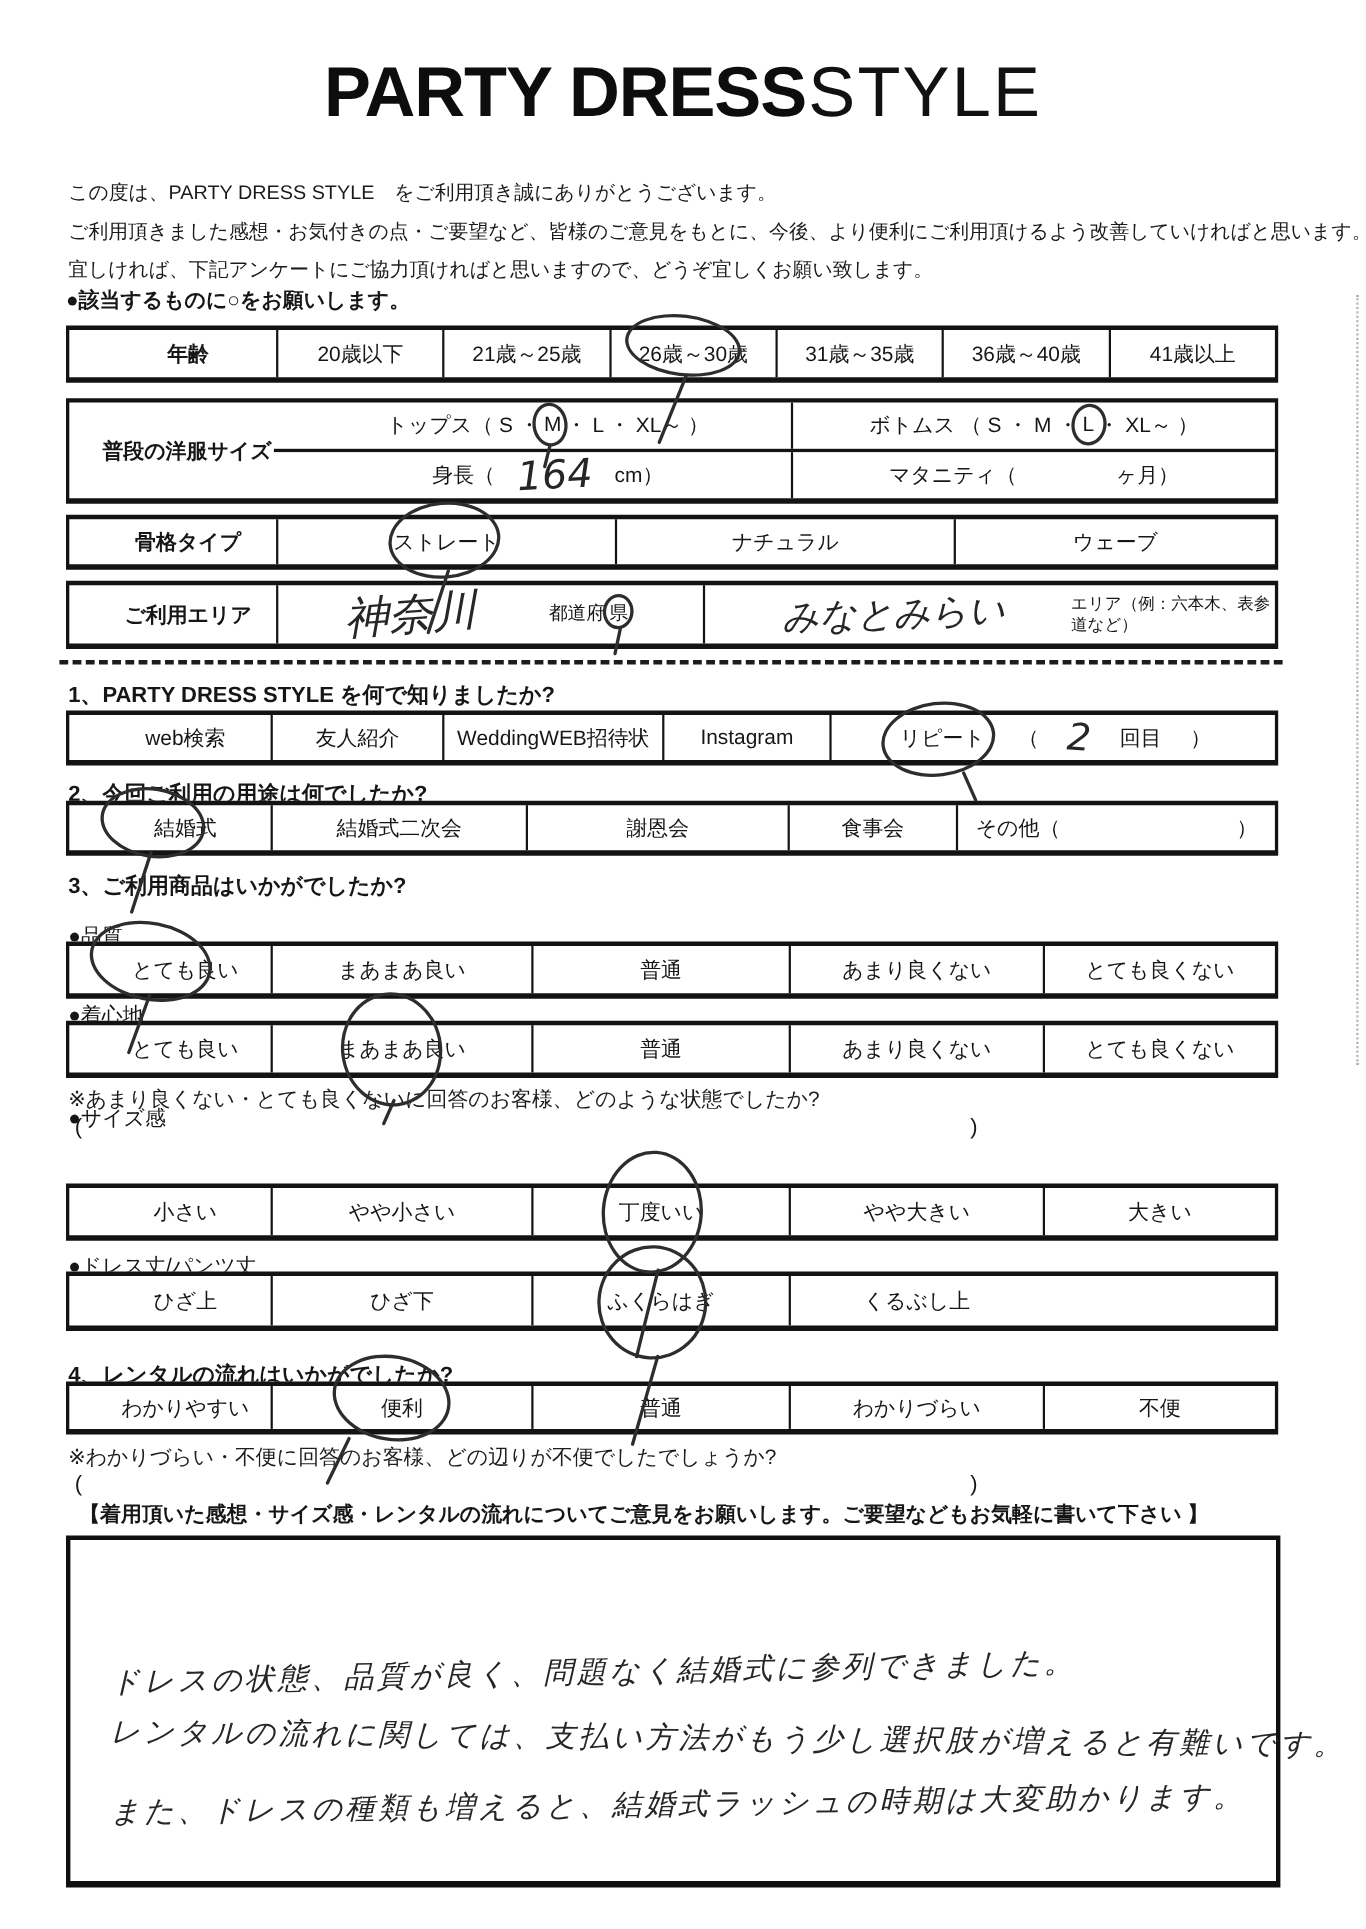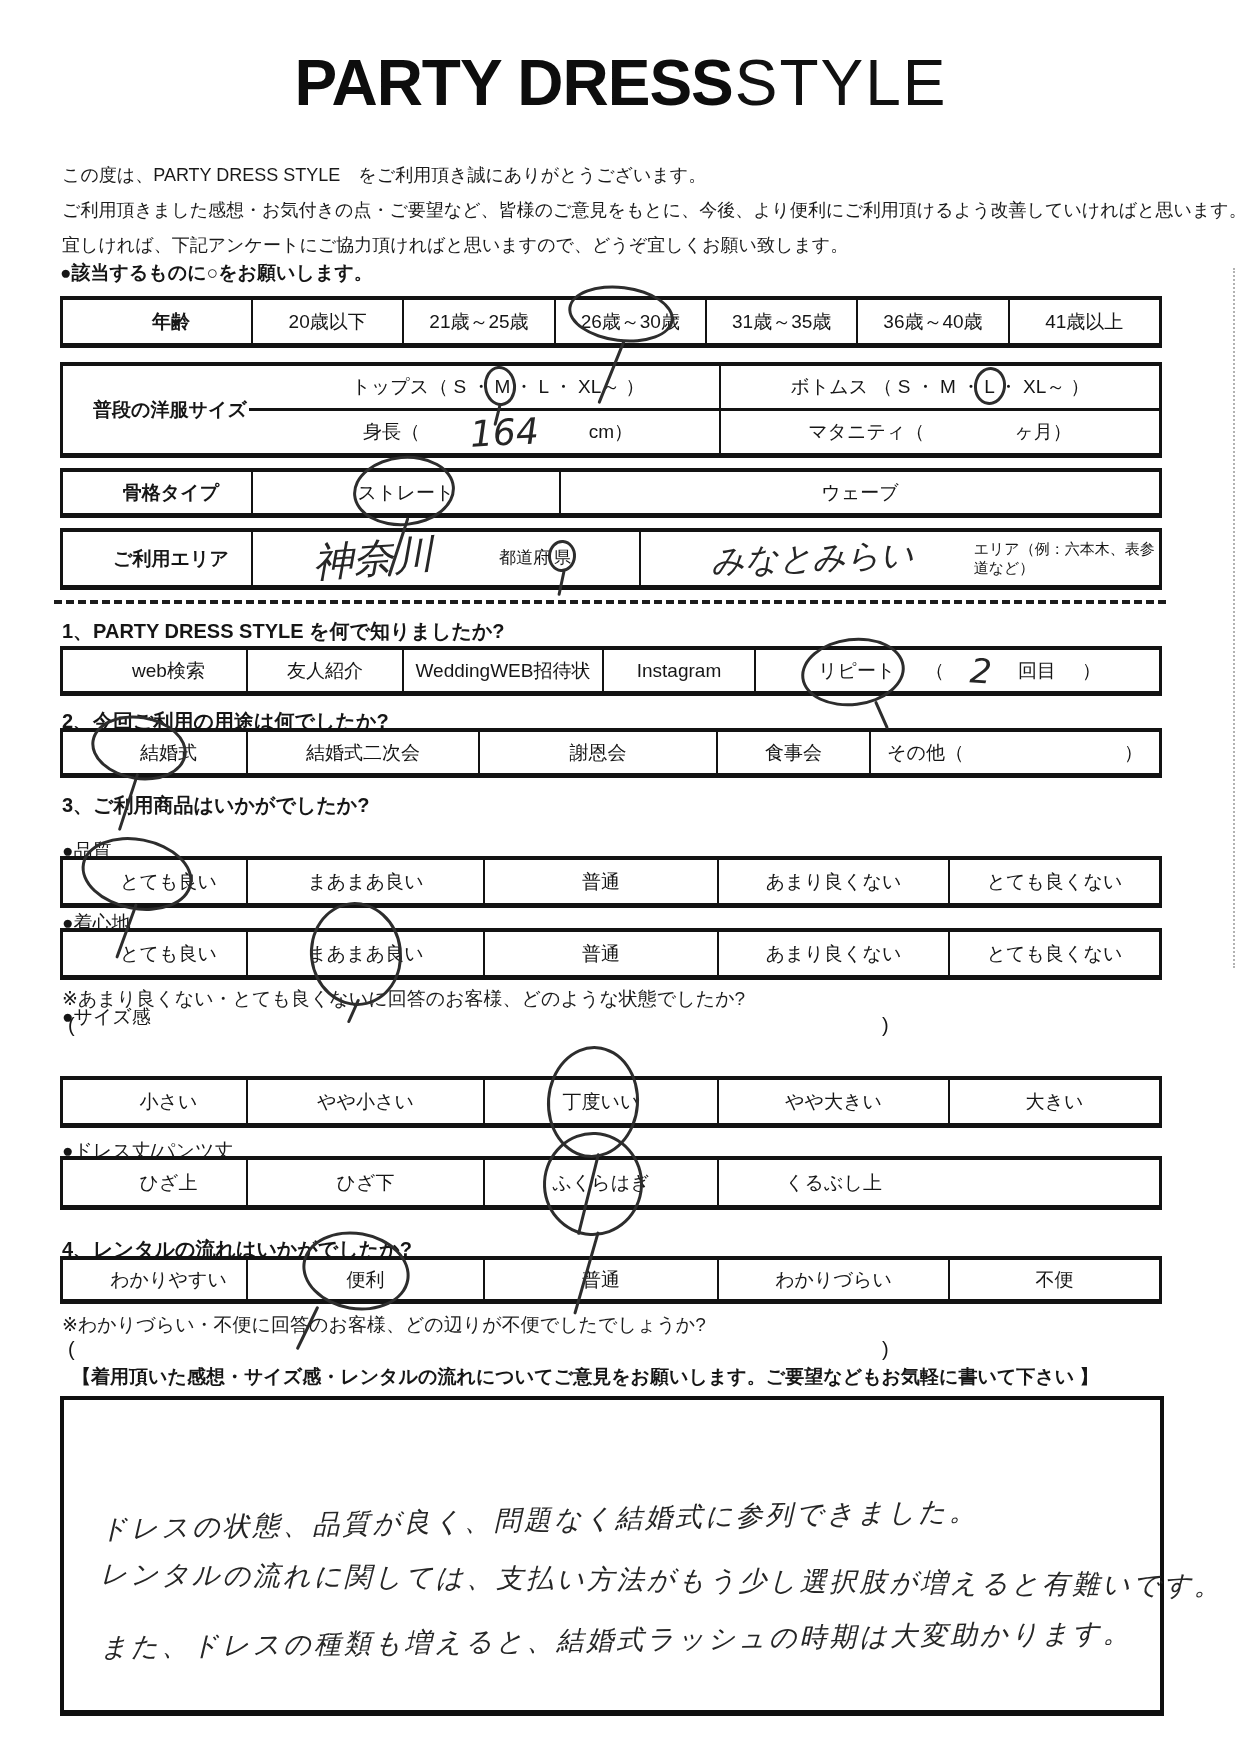--- a/index.html
+++ b/index.html
@@ -128,21 +128,21 @@
         <div class="cell" style="flex:1">
           <span>ボトムス （ S ・ M ・</span>
           <span class="lwrap">
             <span>L</span>
             <i class="circ" style="left:-6px;top:-9px;width:32px;height:38px;transform:rotate(8deg)"></i>
           </span>
           <span>・ XL～ ）</span>
         </div>
       </div>
       <div class="inner-row">
-        <div class="cell" style="width:470px;gap:50px">
+        <div class="cell" style="width:470px;gap:20px">
           <span>身長（</span>
           <span class="hand" style="font-size:36px;transform:rotate(-3deg)">164</span>
           <span>cm）</span>
         </div>
         <div class="cell" style="flex:1;gap:90px">
           <span>マタニティ（</span>
           <span>ヶ月）</span>
         </div>
       </div>
     </div>
@@ -150,20 +150,23 @@
 
   <div class="tbl" style="top:468px;height:50px">
     <div class="cell hdr" style="width:188px">
         <span>骨格タイプ</span>
       </div>
     <div class="cell" style="width:308px">
       <span>ストレート</span>
       <i class="circ" style="left:100px;top:-16px;width:102px;height:70px;transform:rotate(-5deg)"></i>
       <i class="tail" style="left:144px;top:44px;height:62px;transform:rotate(18deg)"></i>
     </div>
+    <div class="cell" style="width:308px">
+        <span>ナチュラル</span>
+      </div>
     <div class="cell" style="flex:1">
         <span>ウェーブ</span>
       </div>
   </div>
 
   <div class="tbl" style="top:528px;height:62px">
     <div class="cell hdr" style="width:188px">
         <span>ご利用エリア</span>
       </div>
     <div class="cell" style="width:388px;justify-content:flex-start;padding-left:60px">

